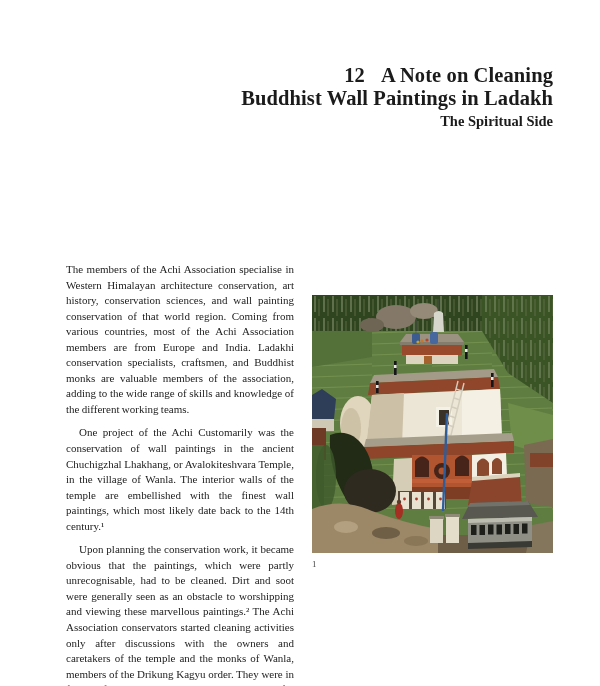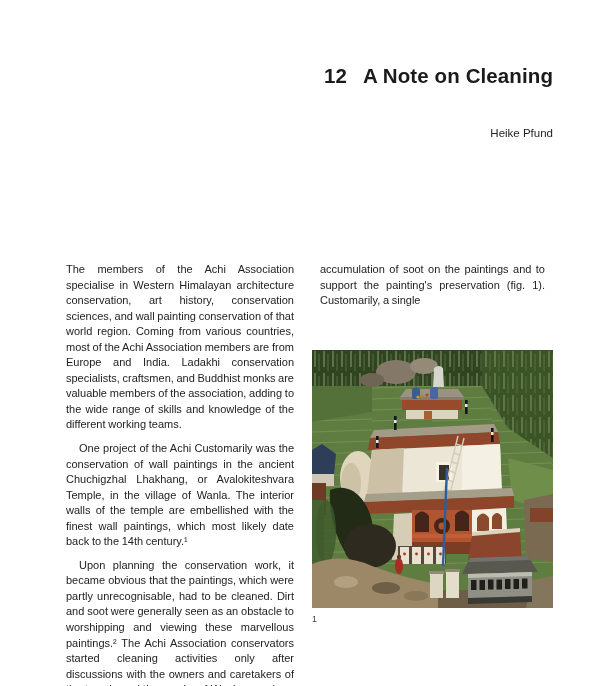--- a/index.html
+++ b/index.html
@@ -1,20 +1,20 @@
 <!DOCTYPE html>
 <html><head>
 <meta charset="utf-8">
 <style>
   html,body { margin:0; padding:0; background:#ffffff; }
   .page {
     position: relative;
     width: 600px; height: 686px;
     background: #ffffff;
-    font-family: Liberation Sans, sans-serif;
+    font-family: Liberation Serif, serif;
     color: #222;
     overflow: hidden;
   }
   
   .heading {
     position: absolute;
     top: 64px; left: 58px; right: 47px;
     text-align: right;
   }
   .title {
@@ -67,34 +67,34 @@
   .fig-num { position: absolute; left: 0; top: 0; }
 </style>
 </head>
 <body>
 
 <div class="page">
 
   <header class="heading">
     <h1 class="title">
       <span class="line"><span class="chapter-num">12</span><span>A Note on Cleaning</span></span>
+      <span class="line">Buddhist Wall Paintings in Ladakh</span>
     </h1>
-    <div class="author">Heike Pfund</div>
+    <div class="subtitle">The Spiritual Side</div>
   </header>
 
   <main class="columns">
 
     <section class="col col-left">
       <p>The members of the Achi Association specialise in Western Himalayan architecture conservation, art history, conservation sciences, and wall painting conservation of that world region. Coming from various countries, most of the Achi Association members are from Europe and India. Ladakhi conservation specialists, craftsmen, and Buddhist monks are valuable members of the association, adding to the wide range of skills and knowledge of the different working teams.</p>
       <p class="indent">One project of the Achi Customarily was the conservation of wall paintings in the ancient Chuchigzhal Lhakhang, or Avalokiteshvara Temple, in the village of Wanla. The interior walls of the temple are embellished with the finest wall paintings, which most likely date back to the 14th century.¹</p>
       <p class="indent">Upon planning the conservation work, it became obvious that the paintings, which were partly unrecognisable, had to be cleaned. Dirt and soot were generally seen as an obstacle to worshipping and viewing these marvellous paintings.² The Achi Association conservators started cleaning activities only after discussions with the owners and caretakers of the temple and the monks of Wanla, members of the Drikung Kagyu order. They were in favour of the cleaning and accepted the proposal for action. Some time before, monks had installed a vitrine outside the temple for butter lamps, to prevent further</p>
     </section>
 
     <section class="col col-right">
-      <p>accumulation of soot on the paintings and to support the painting's preservation (fig. 1). Customarily, a single</p>
 
       <figure>
         <div class="photo-wrap">
           <svg width="241" height="258" viewBox="0 0 241 258" xmlns="http://www.w3.org/2000/svg">
             <defs>
               <pattern id="trees" width="9" height="22" patternUnits="userSpaceOnUse">
                 <line x1="3" y1="1" x2="3" y2="17" stroke="#c6cbae" stroke-width="0.8" opacity="0.8"></line>
                 <line x1="7" y1="4" x2="7" y2="21" stroke="#9fa887" stroke-width="0.6" opacity="0.6"></line>
               </pattern>
               <pattern id="terrace" width="60" height="11" patternUnits="userSpaceOnUse">

